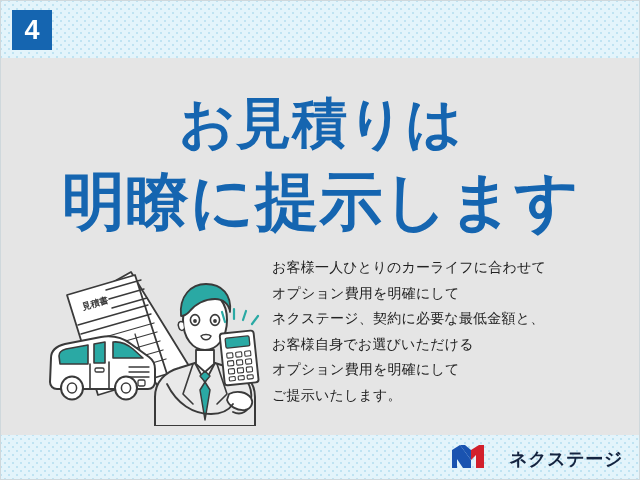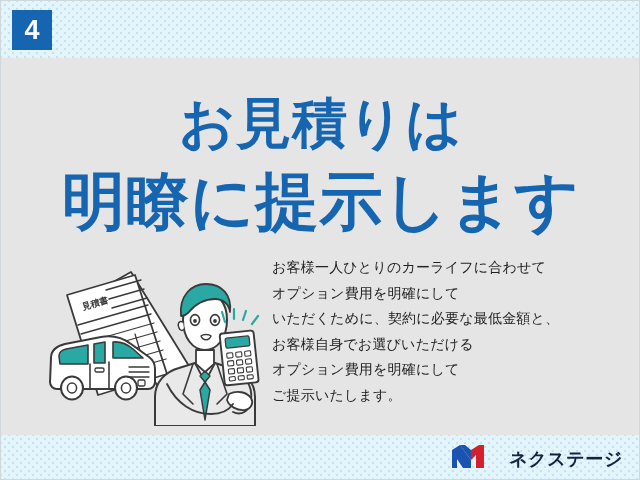--- a/index.html
+++ b/index.html
@@ -277,21 +277,21 @@
               <line x1="209" y1="70" x2="215" y2="62"></line>
             </g>
           </g>
         </g>
       </svg>
     </div>
 
     <div class="body-copy">
       <div class="line">お客様一人ひとりのカーライフに合わせて</div>
       <div class="line">オプション費用を明確にして</div>
-      <div class="line">いただくために、契約に必要な最低金額と、</div>
+      <div class="line">ネクステージ、契約に必要な最低金額と、</div>
       <div class="line">お客様自身でお選びいただける</div>
       <div class="line">オプション費用を明確にして</div>
       <div class="line">ご提示いたします。</div>
     </div>
 
   </div>
 
   <div class="footer dots">
     <div class="brand">
       <span class="brand-mark">

